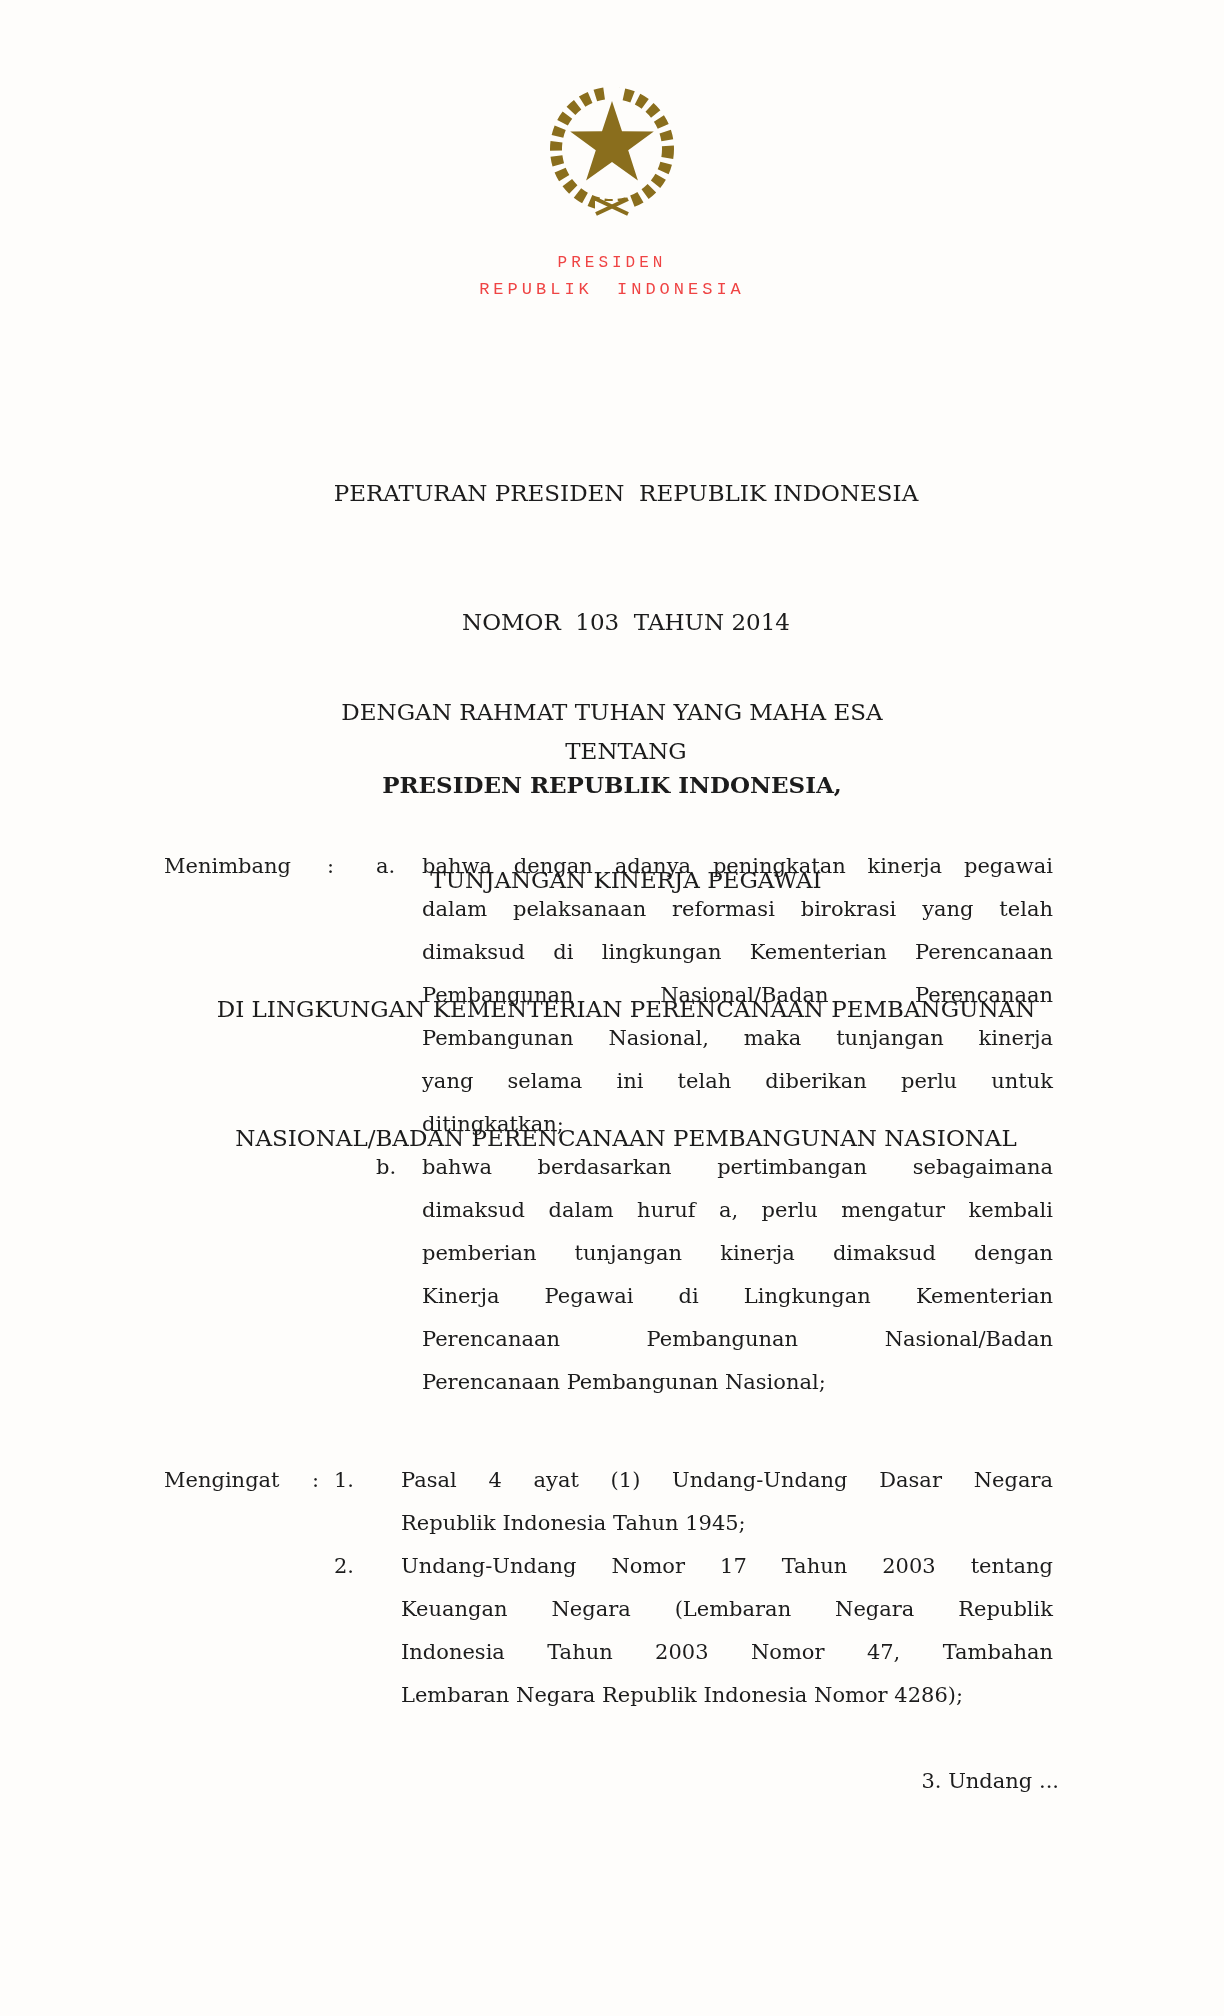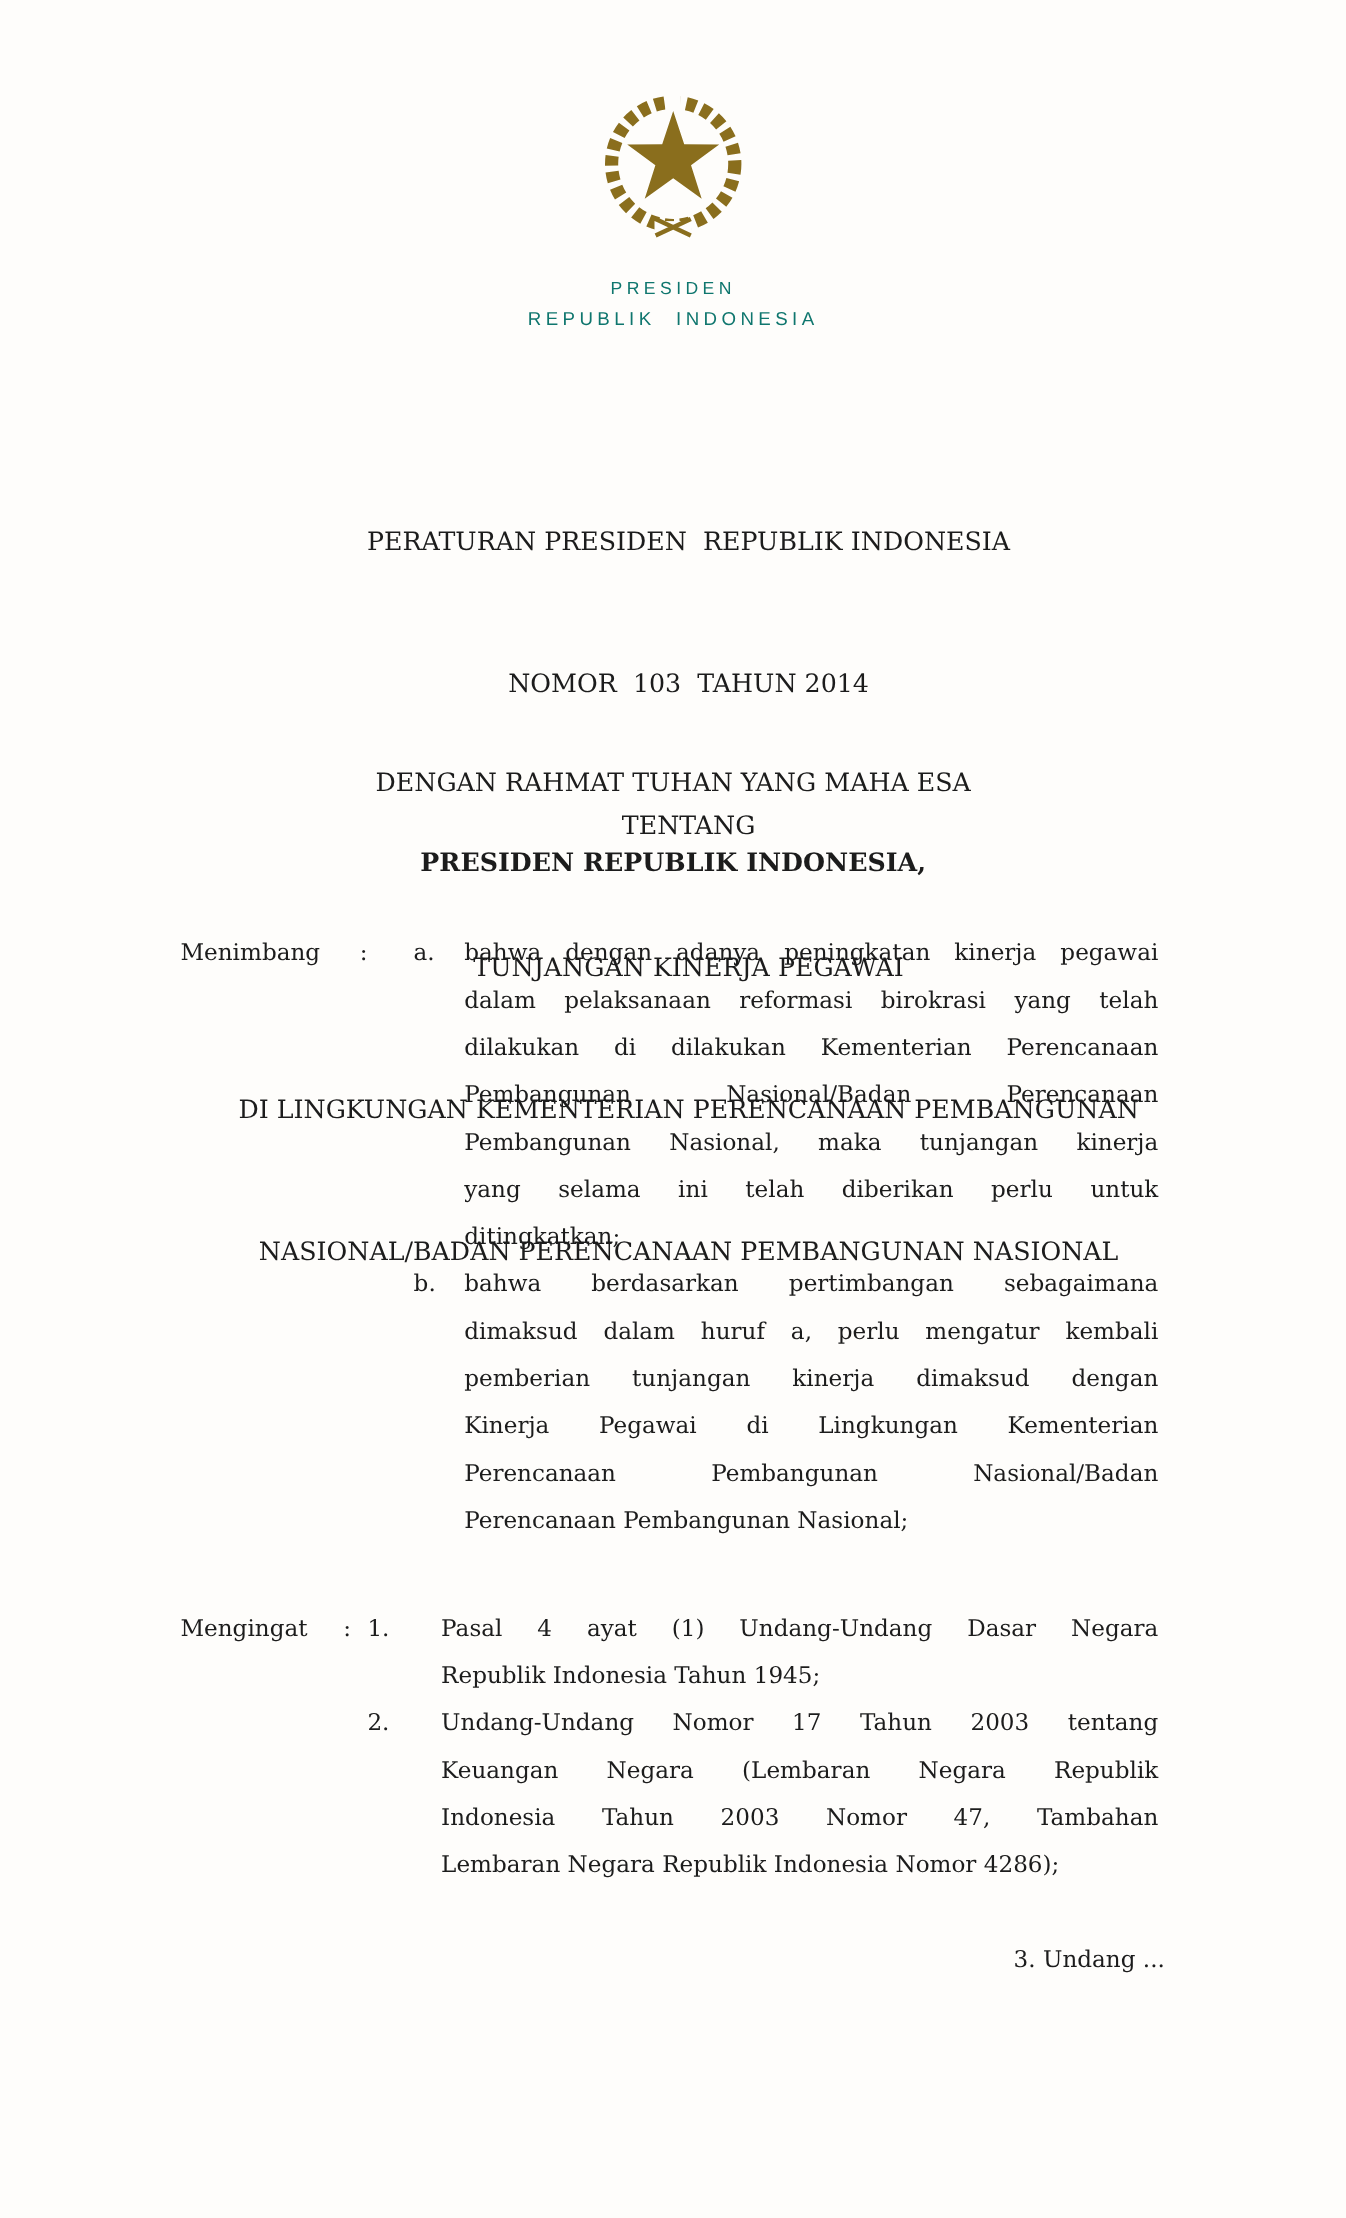--- a/index.html
+++ b/index.html
@@ -6,21 +6,21 @@
   .page{
     position:relative;width:1224px;height:2016px;margin:0 auto;
     background:#fefdfb;overflow:hidden;
     font-family:"DejaVu Serif","Liberation Serif",serif;color:#1c1c1c;
   }
   
   .seal{position:absolute;top:60px;left:50%;transform:translateX(-50%);}
   
   .brand{
     position:absolute;top:250px;left:0;width:100%;text-align:center;
-    font-family:Liberation Sans, sans-serif;color:#0f766e;
+    font-family:Liberation Mono, monospace;color:#ef4444;
   }
   .brand-line1{font-size:16px;letter-spacing:4px;line-height:26px;}
   .brand-line2{font-size:17px;letter-spacing:4px;word-spacing:10px;line-height:28px;}
   
   .title-block{
     position:absolute;top:386px;left:181px;width:890px;
     text-align:center;font-size:23px;line-height:43px;white-space:pre;
   }
   .center-line{
     position:absolute;left:167px;width:890px;text-align:center;
@@ -84,21 +84,21 @@
 
   <div class="clause" id="menimbang">
     <div class="label">Menimbang</div>
     <div class="colon">:</div>
     <div class="items">
       <div class="item">
         <div class="marker">a.</div>
         <div class="lines">
           <div class="tline j">bahwa dengan adanya peningkatan kinerja pegawai</div>
           <div class="tline j">dalam pelaksanaan reformasi birokrasi yang telah</div>
-          <div class="tline j">dilakukan di dilakukan Kementerian Perencanaan</div>
+          <div class="tline j">dimaksud di lingkungan Kementerian Perencanaan</div>
           <div class="tline j">Pembangunan Nasional/Badan Perencanaan</div>
           <div class="tline j">Pembangunan Nasional, maka tunjangan kinerja</div>
           <div class="tline j">yang selama ini telah diberikan perlu untuk</div>
           <div class="tline">ditingkatkan;</div>
         </div>
       </div>
       <div class="item">
         <div class="marker">b.</div>
         <div class="lines">
           <div class="tline j">bahwa berdasarkan pertimbangan sebagaimana</div>

